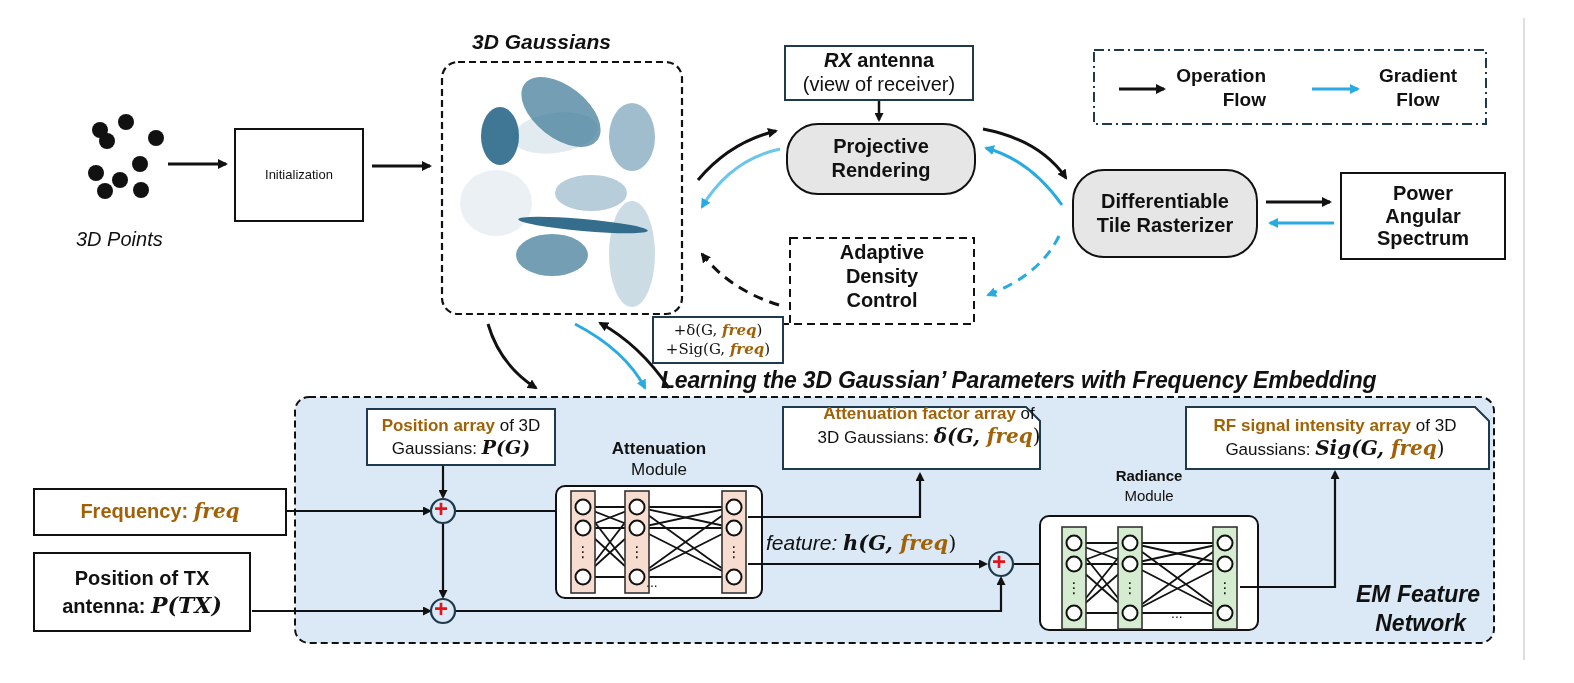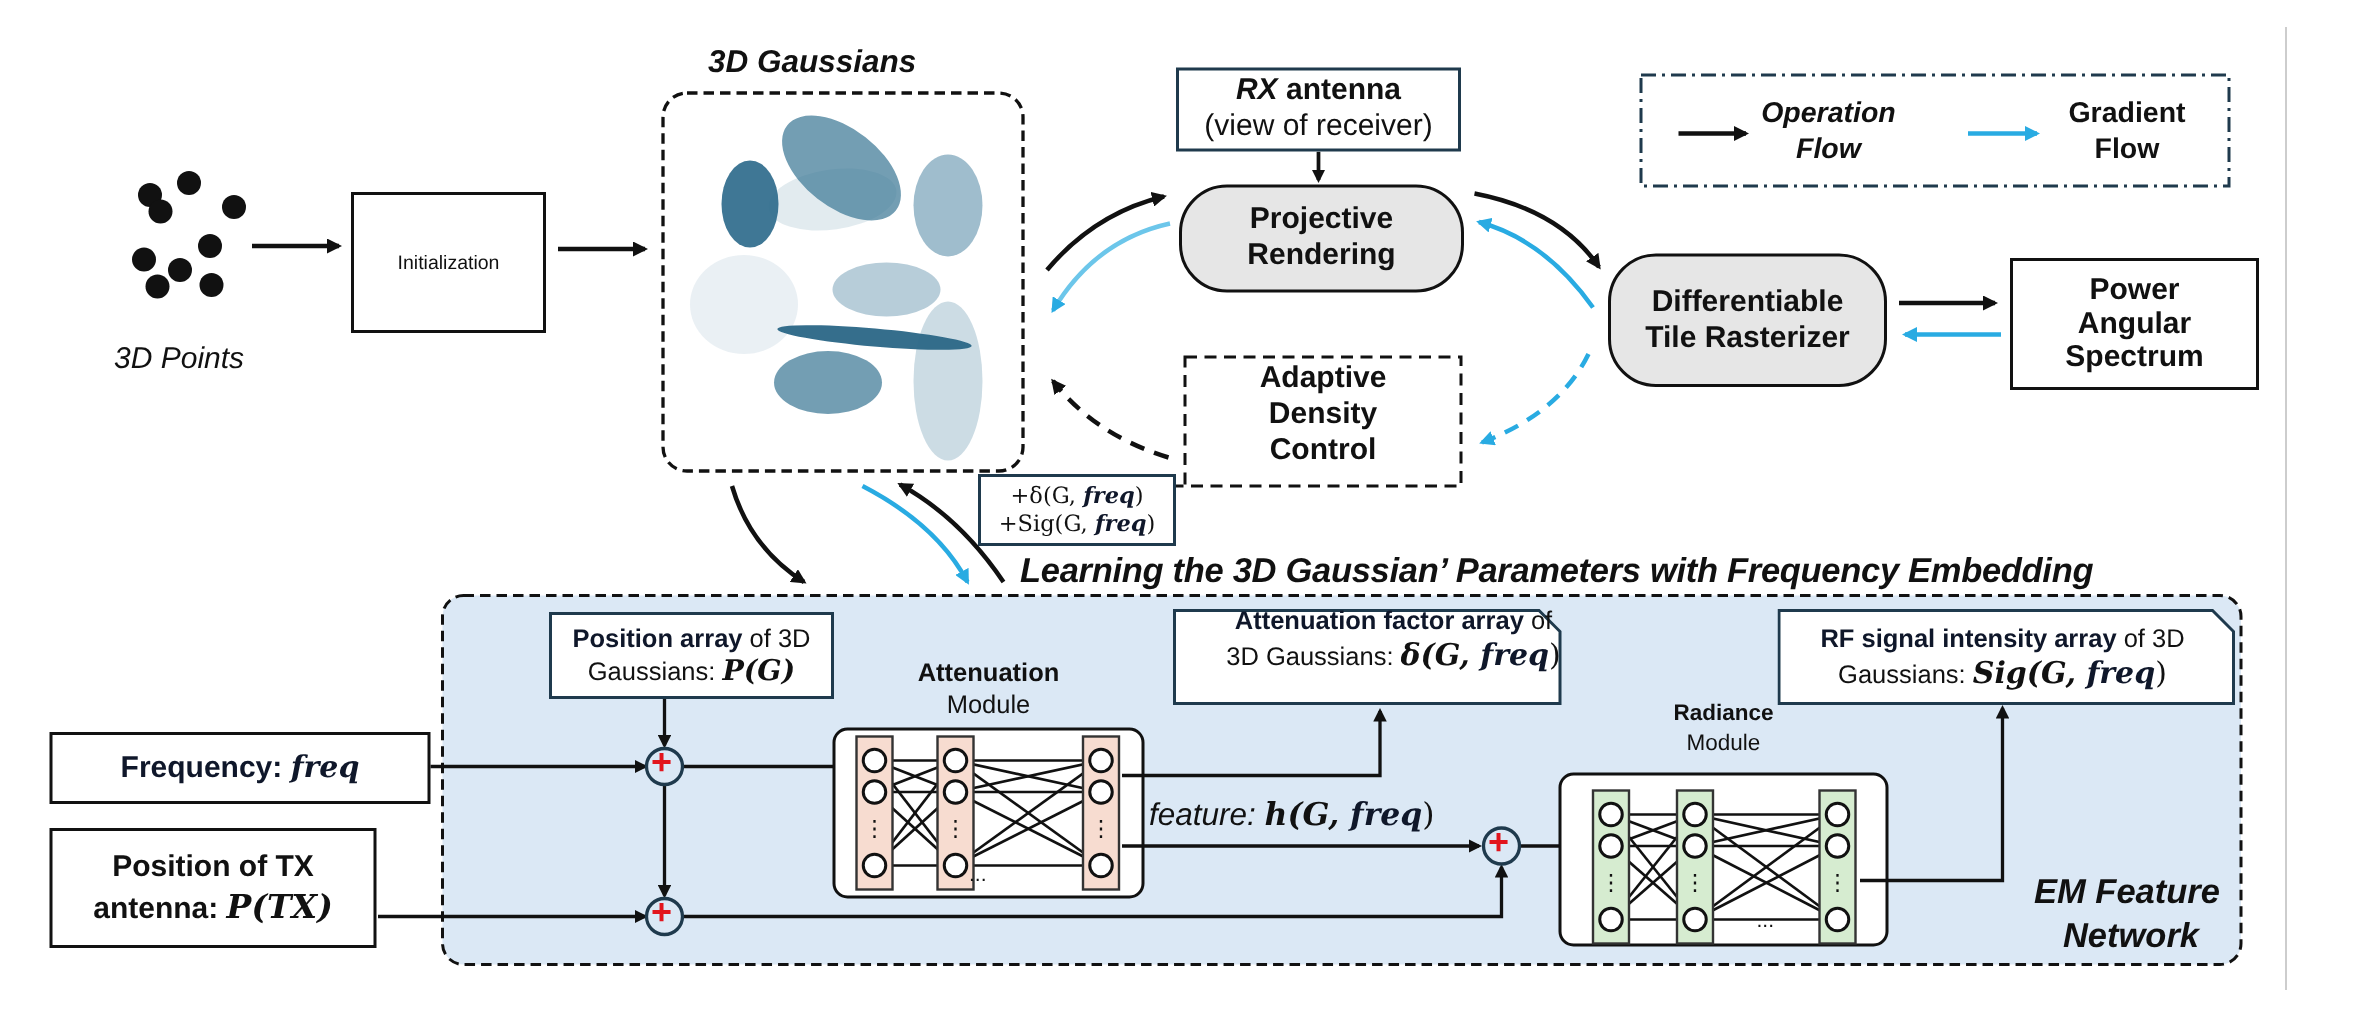--- a/index.html
+++ b/index.html
@@ -4,21 +4,21 @@
 <style>
   html, body { margin: 0; padding: 0; background: #ffffff; }
   body { width: 1574px; height: 683px; position: relative; overflow: hidden; font-family: "Liberation Sans", sans-serif; color: #111; }
   #stage { position: absolute; left: 0; top: 0; width: 1574px; height: 683px; }
   .abs { position: absolute; }
   .box { position: absolute; box-sizing: border-box; border: 2px solid #111; background: #fff; display: flex; flex-direction: column; align-items: center; justify-content: center; text-align: center; line-height: 1.18; }
   .navy { border-color: #1f3a4d; }
   .gray { background: #e6e6e6; border-radius: 32px; }
   .bold { font-weight: bold; }
   .it { font-style: italic; }
-  .red { color: #0f172a; }
+  .red { color: #a16207; }
   .math { font-family: "DejaVu Serif", serif; font-style: italic; font-weight: bold; }
   .mathn { font-family: "DejaVu Serif", serif; font-style: normal; }
   .lbl { position: absolute; white-space: nowrap; }
   .callout { position: absolute; box-sizing: border-box; background: #fff; text-align: center; line-height: 1.25; font-size: 17px; display:flex; flex-direction:column; justify-content:center; align-items:center; }
 </style>
 </head>
 <body>
 
 <div id="stage">
 
@@ -219,35 +219,35 @@
     <div>Differentiable</div>
     <div>Tile Rasterizer</div>
   </div>
 
   <div class="box" style="left:1340px;top:172px;width:166px;height:88px;font-size:20px;font-weight:bold;line-height:1.12;">
     <div>Power</div>
     <div>Angular</div>
     <div>Spectrum</div>
   </div>
 
-  <div class="lbl bold" style="left:1172px;top:64px;width:94px;text-align:center;font-size:19px;line-height:1.25;font-style:italic;">
+  <div class="lbl bold" style="left:1172px;top:64px;width:94px;text-align:right;font-size:19px;line-height:1.25;">
     <div>Operation</div>
     <div>Flow</div>
   </div>
   <div class="lbl bold" style="left:1366px;top:64px;width:104px;text-align:center;font-size:19px;line-height:1.25;">
     <div>Gradient</div>
     <div>Flow</div>
   </div>
 
   <div class="box navy" style="left:652px;top:316px;width:132px;height:48px;font-size:15px;line-height:1.3;">
     <div class="mathn"><span>+δ(G, </span><span class="red bold it">freq</span><span>)</span></div>
     <div class="mathn"><span>+Sig(G, </span><span class="red bold it">freq</span><span>)</span></div>
   </div>
 
-  <div class="lbl bold it" style="left:680px;top:367px;font-size:23px;letter-spacing:-0.2px;">Learning the 3D Gaussian’ Parameters with Frequency Embedding</div>
+  <div class="lbl bold it" style="left:661px;top:367px;font-size:23px;letter-spacing:-0.2px;">Learning the 3D Gaussian’ Parameters with Frequency Embedding</div>
 
   <div class="box" style="left:33px;top:488px;width:254px;height:48px;font-size:20px;">
     <div><span class="bold red">Frequency: </span><span class="math red">freq</span></div>
   </div>
   <div class="box" style="left:33px;top:552px;width:218px;height:80px;font-size:20px;line-height:1.3;">
     <div class="bold">Position of TX</div>
     <div><span class="bold">antenna: </span><span class="math" style="font-size:22px;">P(TX)</span></div>
   </div>
 
   <div class="callout" style="left:366px;top:408px;width:190px;height:58px;border:2px solid #1f3a4d;">

